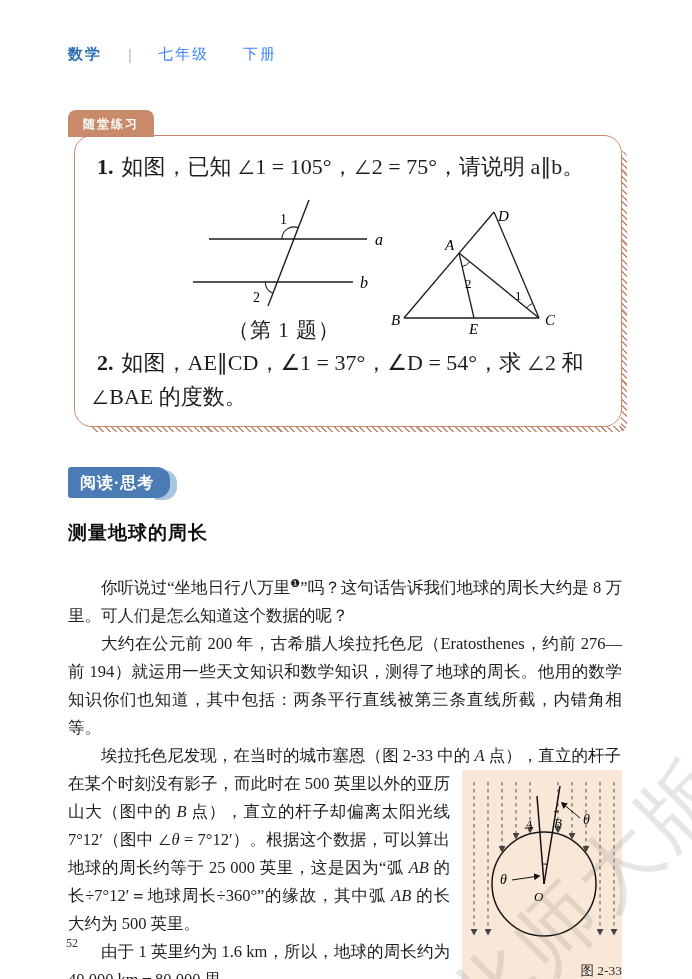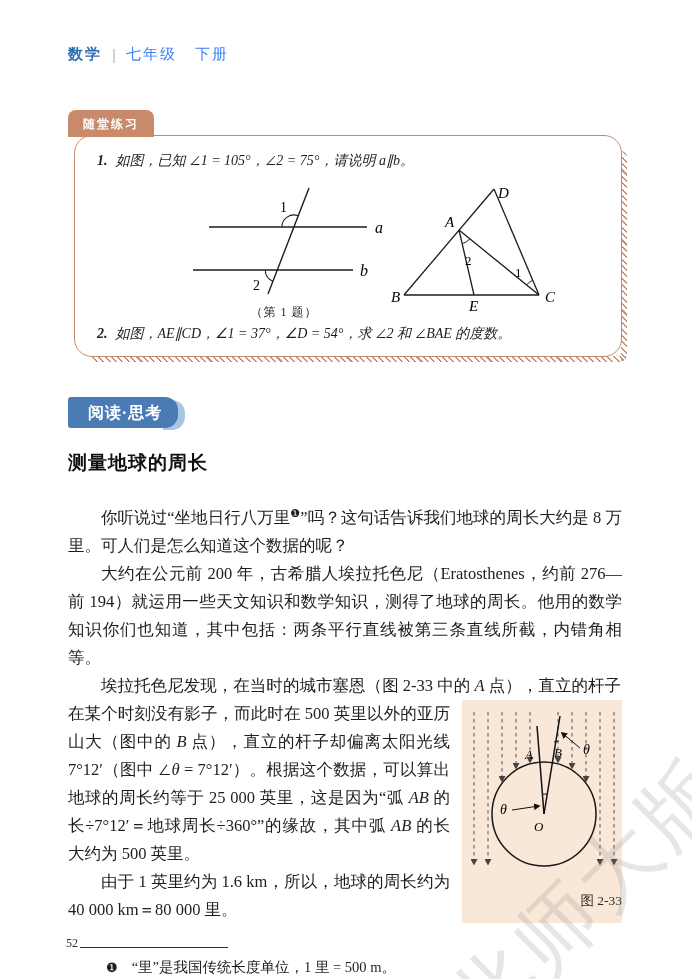--- a/index.html
+++ b/index.html
@@ -4,21 +4,21 @@
 <style>
   * { margin:0; padding:0; box-sizing:border-box; }
   html,body { background:#888; }
   .page {
     position:relative; width:692px; height:979px; margin:0 auto;
     background:#ffffff; overflow:hidden;
     font-family:"Liberation Serif", serif; color:#222;
     padding:45px 70px 0 68px;
   }
   
-  .hdr { display:flex; align-items:center; gap:10px;
+  .hdr { display:flex; align-items:center; gap:26px;
          font-family:"Liberation Sans", sans-serif; font-size:15px; }
   .hdr .subject { color:#2e6fb2; font-weight:bold; letter-spacing:2px; }
   .hdr .divider { color:#b9b9b9; font-weight:200; }
   .hdr .grade, .hdr .volume { color:#3b82f6; letter-spacing:2px; margin-right:8px; }
 
   
   .ex-tab {
     display:inline-block; position:relative; z-index:2; top:2px;
     background:#c98a6c; color:#fff; font-family:"Liberation Sans", sans-serif;
     font-weight:bold; font-size:12px; line-height:1; letter-spacing:2px;
@@ -31,36 +31,36 @@
     border:1.5px solid #c9896d; border-radius:18px;
     padding:14px 18px 12px 16px;
   }
   .ex-hatch-r, .ex-hatch-b {
     position:absolute; z-index:0;
     background:repeating-linear-gradient(45deg, rgba(187,115,85,.8) 0 1.5px, rgba(255,255,255,0) 1.5px 4.5px);
   }
   .ex-hatch-r { top:16px; right:-5px; width:6px; height:calc(100% - 12px); border-radius:0 10px 10px 0; }
   .ex-hatch-b { left:16px; bottom:-5px; height:6px; width:calc(100% - 12px); border-radius:0 0 10px 10px; }
 
-  .problem { font-size:14px; line-height:1.55; color:#1d1d1d;font-style:italic; }
+  .problem { font-size:22px; line-height:1.55; color:#1d1d1d; }
   .problem .pnum { font-weight:bold; font-family:"Liberation Serif", serif; margin:0 8px 0 6px; }
   .figrow { display:flex; align-items:flex-end; padding:8px 30px 2px 88px; }
   .figcol { text-align:center; }
   .figcol.second { margin-left:auto; margin-right:18px; }
-  .figcap { font-size:12px; color:#1d1d1d; margin-top:2px; letter-spacing:1px; }
+  .figcap { font-size:21px; color:#1d1d1d; margin-top:2px; letter-spacing:1px; }
   svg text { font-family:"Liberation Serif", serif; }
   .svgm { font-style:italic; }
 
   
   .read-tabwrap { position:relative; display:inline-block; margin-top:40px; }
   .read-tab {
     position:relative; z-index:1; display:inline-block;
     background:#4a7bb5; color:#fff; font-family:"Liberation Sans", sans-serif;
     font-weight:bold; font-size:16px; line-height:1; letter-spacing:1px;
-    padding:8px 16px 7px 20px; border-radius:3px 13px 13px 3px;
+    padding:8px 16px 7px 12px; border-radius:3px 13px 13px 3px;
   }
   .read-tab-echo { position:absolute; z-index:0; top:3px; right:-7px; bottom:-2px; width:22px;
     background:#a9c6e1; border-radius:0 13px 13px 0; }
 
   .read-title { text-align:left; font-family:"Liberation Sans", sans-serif;
     font-weight:bold; font-size:19px; color:#111; letter-spacing:1px; margin-top:22px; }
 
   .read-body { margin-top:28px; }
   .para { font-size:16.5px; line-height:28px; text-align:justify; color:#1d1d1d; text-indent:2em; }
   .para .m { font-style:italic; }

